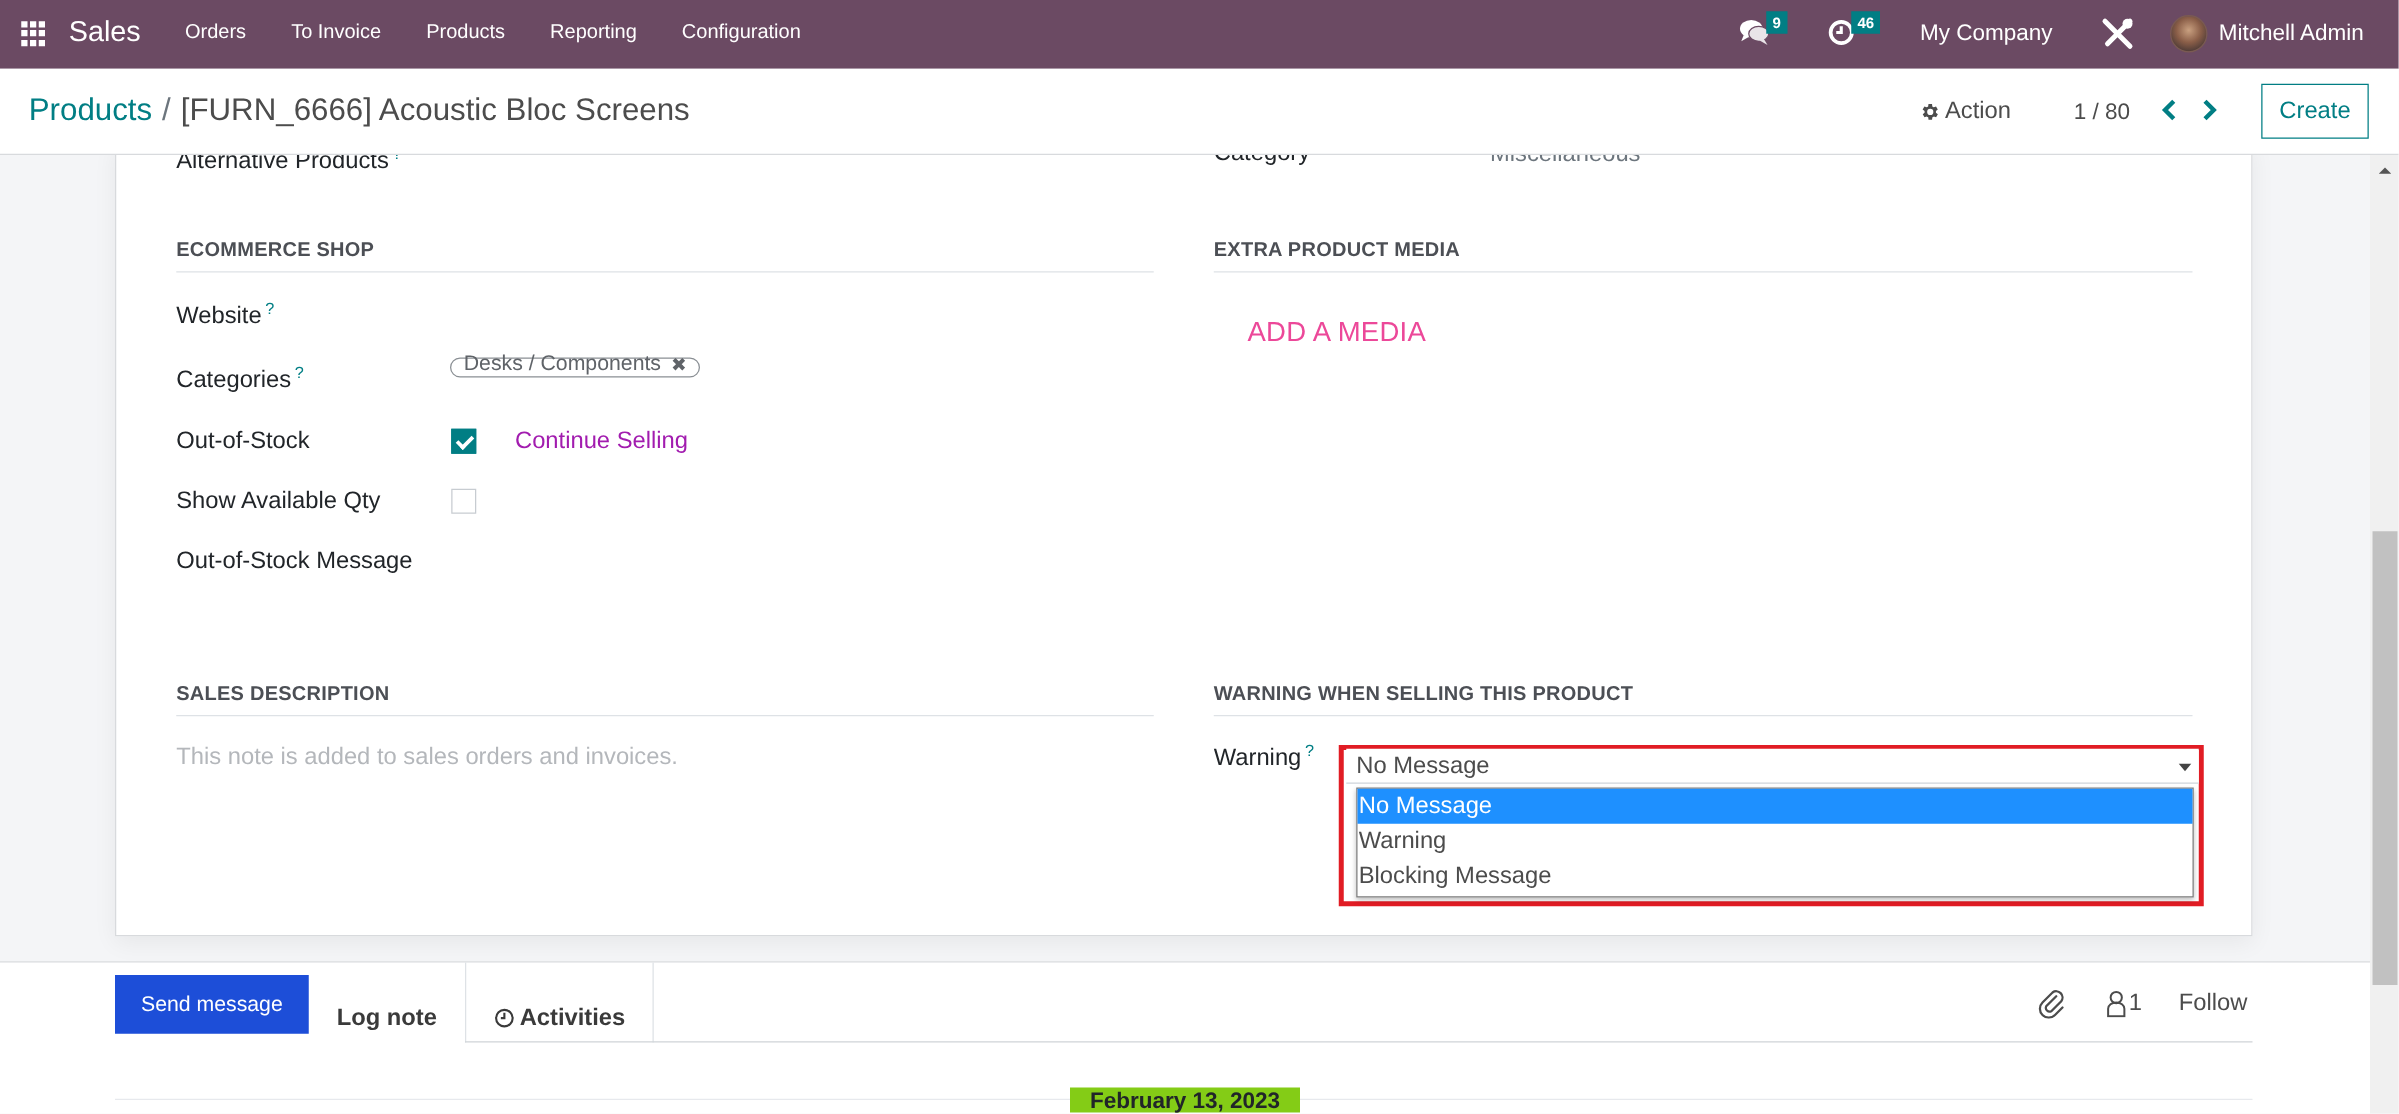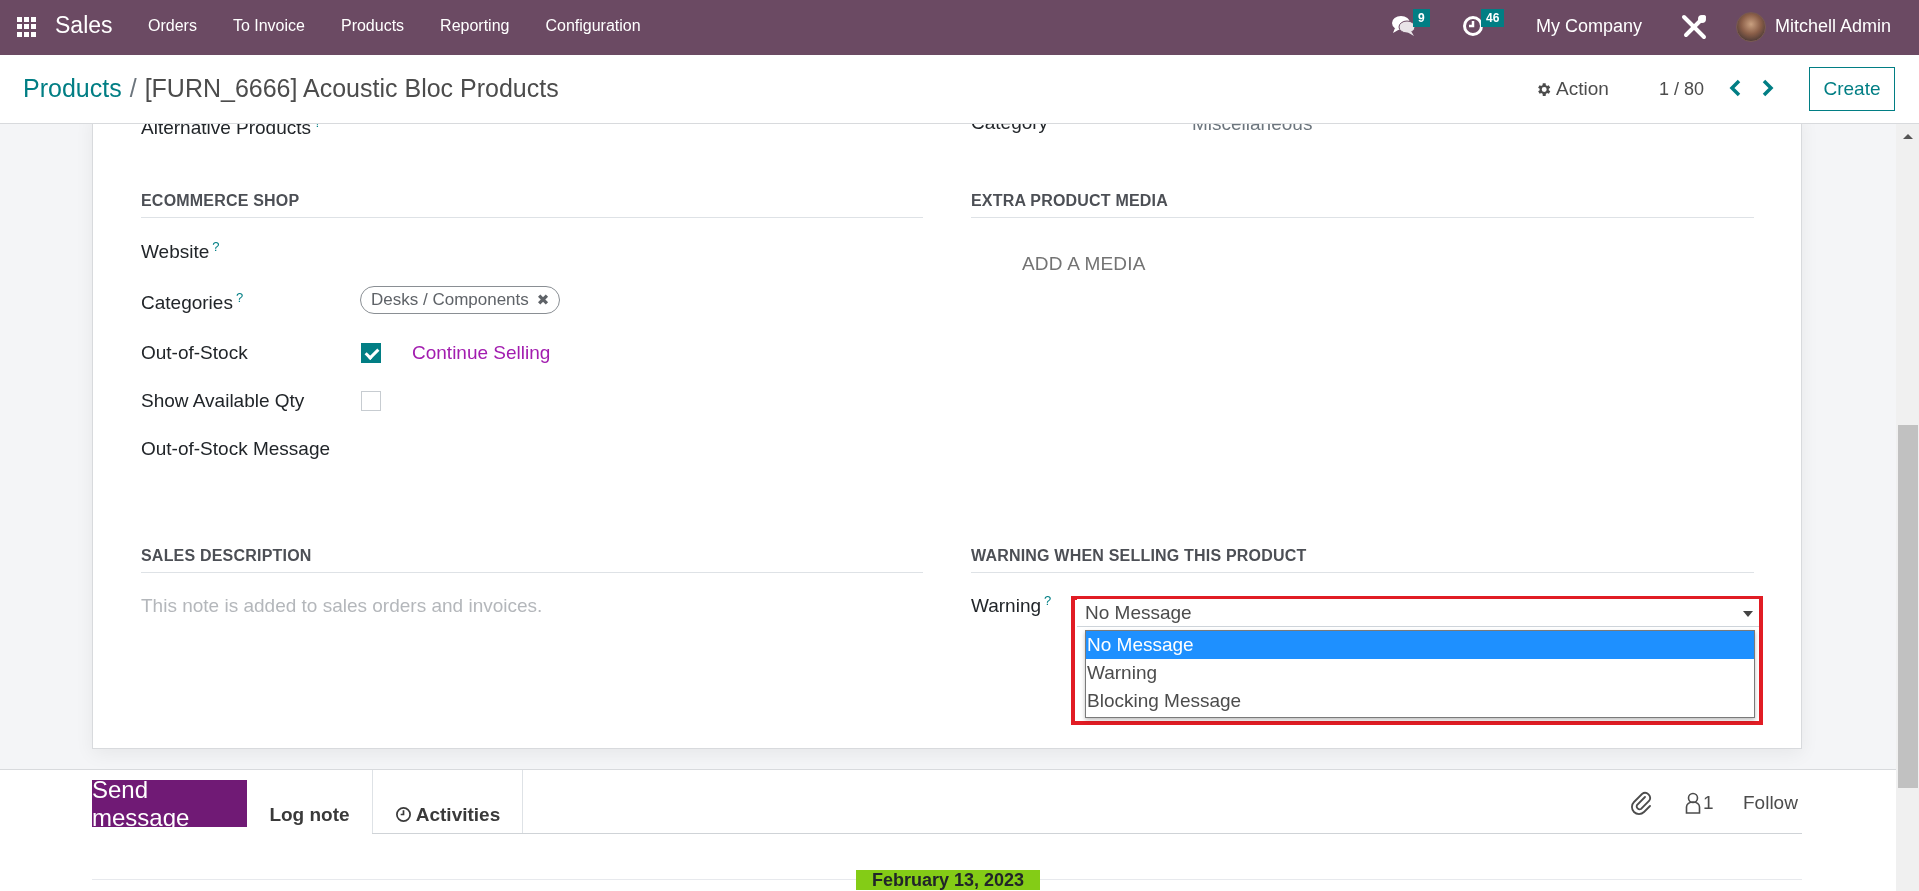--- a/index.html
+++ b/index.html
@@ -35,40 +35,40 @@
   .sheet { position: absolute; left: 92px; top: -10px; width: 1710px; height: 635px; background: #fff; border: 1px solid #d8dadd; box-shadow: 0 5px 18px rgba(0,0,0,0.06); }
 
   .field-label { position: absolute; font-size: 19px; color: #212529; white-space: nowrap; }
   .help { color: #017e84; font-size: 13px; vertical-align: super; margin-left: 3px; cursor: help; }
   .placeholder { position: absolute; font-size: 19px; color: #b4b7bb; white-space: nowrap; }
   .value-text { position: absolute; font-size: 19px; color: #6c757d; white-space: nowrap; }
 
   .section-title { position: absolute; font-size: 16px; font-weight: bold; color: #4c4f55; letter-spacing: 0.2px; white-space: nowrap; }
   .section-line { position: absolute; height: 1px; background: #dee2e6; }
 
-  .tag { position: absolute; height: 28px; border: 1.5px solid #8a8f94; border-radius: 14px; padding: 0 10px; font-size: 17px; color: #5f6368; display: flex; align-items: center; gap: 8px; white-space: nowrap; }
+  .tag { position: absolute; height: 16px; border: 1.5px solid #8a8f94; border-radius: 14px; padding: 0 10px; font-size: 17px; color: #5f6368; display: flex; align-items: flex-end; gap: 8px; white-space: nowrap; }
   .tag .remove { font-weight: bold; color: #5f6368; cursor: pointer; font-size: 15px; }
 
   .checkbox { position: absolute; width: 20px; height: 20px; border: 1px solid #c7ccd1; background: #fff; cursor: pointer; }
   .checkbox.checked { background: #017e84; border-color: #017e84; }
   .checkbox.checked::after { content: ""; position: absolute; left: 6px; top: 2px; width: 5px; height: 10px; border: solid #fff; border-width: 0 3px 3px 0; transform: rotate(45deg); }
 
-  .link-upper { position: absolute; font-size: 19px; color: #737373; cursor: pointer; white-space: nowrap; letter-spacing: 0.2px; margin-left: 24px; }
+  .link-upper { position: absolute; font-size: 22px; color: #ec4899; cursor: pointer; white-space: nowrap; letter-spacing: 0.2px; }
 
   
   .red-frame { position: absolute; left: 1071px; top: 596px; width: 692px; height: 129px; border: 4px solid #e11c24; }
   .select { position: absolute; left: 1077px; top: 599px; width: 682px; height: 28px; background: #fff; border-bottom: 1px solid #ced4da; font-size: 19px; color: #4c4c4c; padding-left: 8px; line-height: 28px; cursor: pointer; }
   .select .caret { position: absolute; right: 6px; top: 12px; width: 0; height: 0; border-left: 5px solid transparent; border-right: 5px solid transparent; border-top: 6px solid #444; }
   .dropdown { position: absolute; left: 1085px; top: 630px; width: 670px; height: 88px; background: #fff; border: 1px solid #7a7a7a; box-shadow: 0 2px 4px rgba(0,0,0,0.25); }
   .option { height: 28px; font-size: 19px; color: #4c4c4c; line-height: 28px; padding-left: 1px; cursor: pointer; white-space: nowrap; }
   .option.selected { background: #1e90ff; color: #fff; }
 
   
   .chatter { position: absolute; left: 0; top: 645px; width: 1896px; height: 130px; background: #fff; border-top: 1px solid #d8dadd; }
-  .chatter-btn-primary { position: absolute; left: 92px; top: 10px; width: 155px; height: 47px; background: #701a75; color: #fff; font-size: 24px; display: flex; align-items: center; justify-content: center; cursor: pointer; }
+  .chatter-btn-primary { position: absolute; left: 92px; top: 10px; width: 155px; height: 47px; background: #1d4ed8; color: #fff; font-size: 17px; display: flex; align-items: center; justify-content: center; cursor: pointer; }
   .chatter-btn { position: absolute; top: 21px; height: 47px; font-size: 19px; color: #3a3a3a; display: flex; align-items: center; justify-content: center; cursor: pointer; white-space: nowrap; font-weight: bold; }
   .chatter-tab-box { position: absolute; left: 372px; top: 0; width: 151px; height: 64px; border-left: 1px solid #dee2e6; border-right: 1px solid #dee2e6; }
   .chatter-bottom-line { position: absolute; left: 372px; top: 63px; width: 1430px; height: 1px; background: #cfd3d7; }
   .chatter-right { position: absolute; top: 22px; font-size: 19px; color: #4c4c4c; cursor: pointer; white-space: nowrap; }
   .date-sep { position: absolute; left: 92px; top: 109px; width: 1710px; height: 1px; background: #e7e9ed; }
   .date-label { position: absolute; left: 0; top: 100px; width: 1896px; text-align: center; font-size: 18px; font-weight: bold; color: #212529; }
   .date-label span { background: #84cc16; padding: 0 16px; }
 
   
   .scrollbar { position: absolute; left: 1896px; top: 124px; width: 23px; height: 767px; background: #f0f0f0; }
@@ -126,21 +126,21 @@
       <circle cx="22" cy="6" r="4" fill="#fff"></circle>
     </svg>
   </div>
 
   <div class="avatar" style="left:1736px;"></div>
   <div class="username" style="left:1775px;">Mitchell Admin</div>
 </div>
 
 <div class="control-panel">
   <div class="breadcrumb">
-    <span class="crumb-link">Products</span><span class="sep">/</span><span class="crumb-current">[FURN_6666] Acoustic Bloc Products</span>
+    <span class="crumb-link">Products</span><span class="sep">/</span><span class="crumb-current">[FURN_6666] Acoustic Bloc Screens</span>
   </div>
 
   <div class="action-btn">
     <svg width="17" height="17" viewBox="0 0 24 24">
       <path fill="#4c4c4c" d="M19.4 13a7.5 7.5 0 0 0 0-2l2.1-1.6-2-3.5-2.5 1a7.6 7.6 0 0 0-1.7-1L15 3h-4l-.4 2.9a7.6 7.6 0 0 0-1.7 1l-2.5-1-2 3.5L6.6 11a7.5 7.5 0 0 0 0 2l-2.1 1.6 2 3.5 2.5-1a7.6 7.6 0 0 0 1.7 1L11 21h4l.4-2.9a7.6 7.6 0 0 0 1.7-1l2.5 1 2-3.5zM13 15.5A3.5 3.5 0 1 1 13 8.5a3.5 3.5 0 0 1 0 7z"></path>
     </svg>
     <span>Action</span>
   </div>
 
   <div class="pager-value">1 / 80</div>

